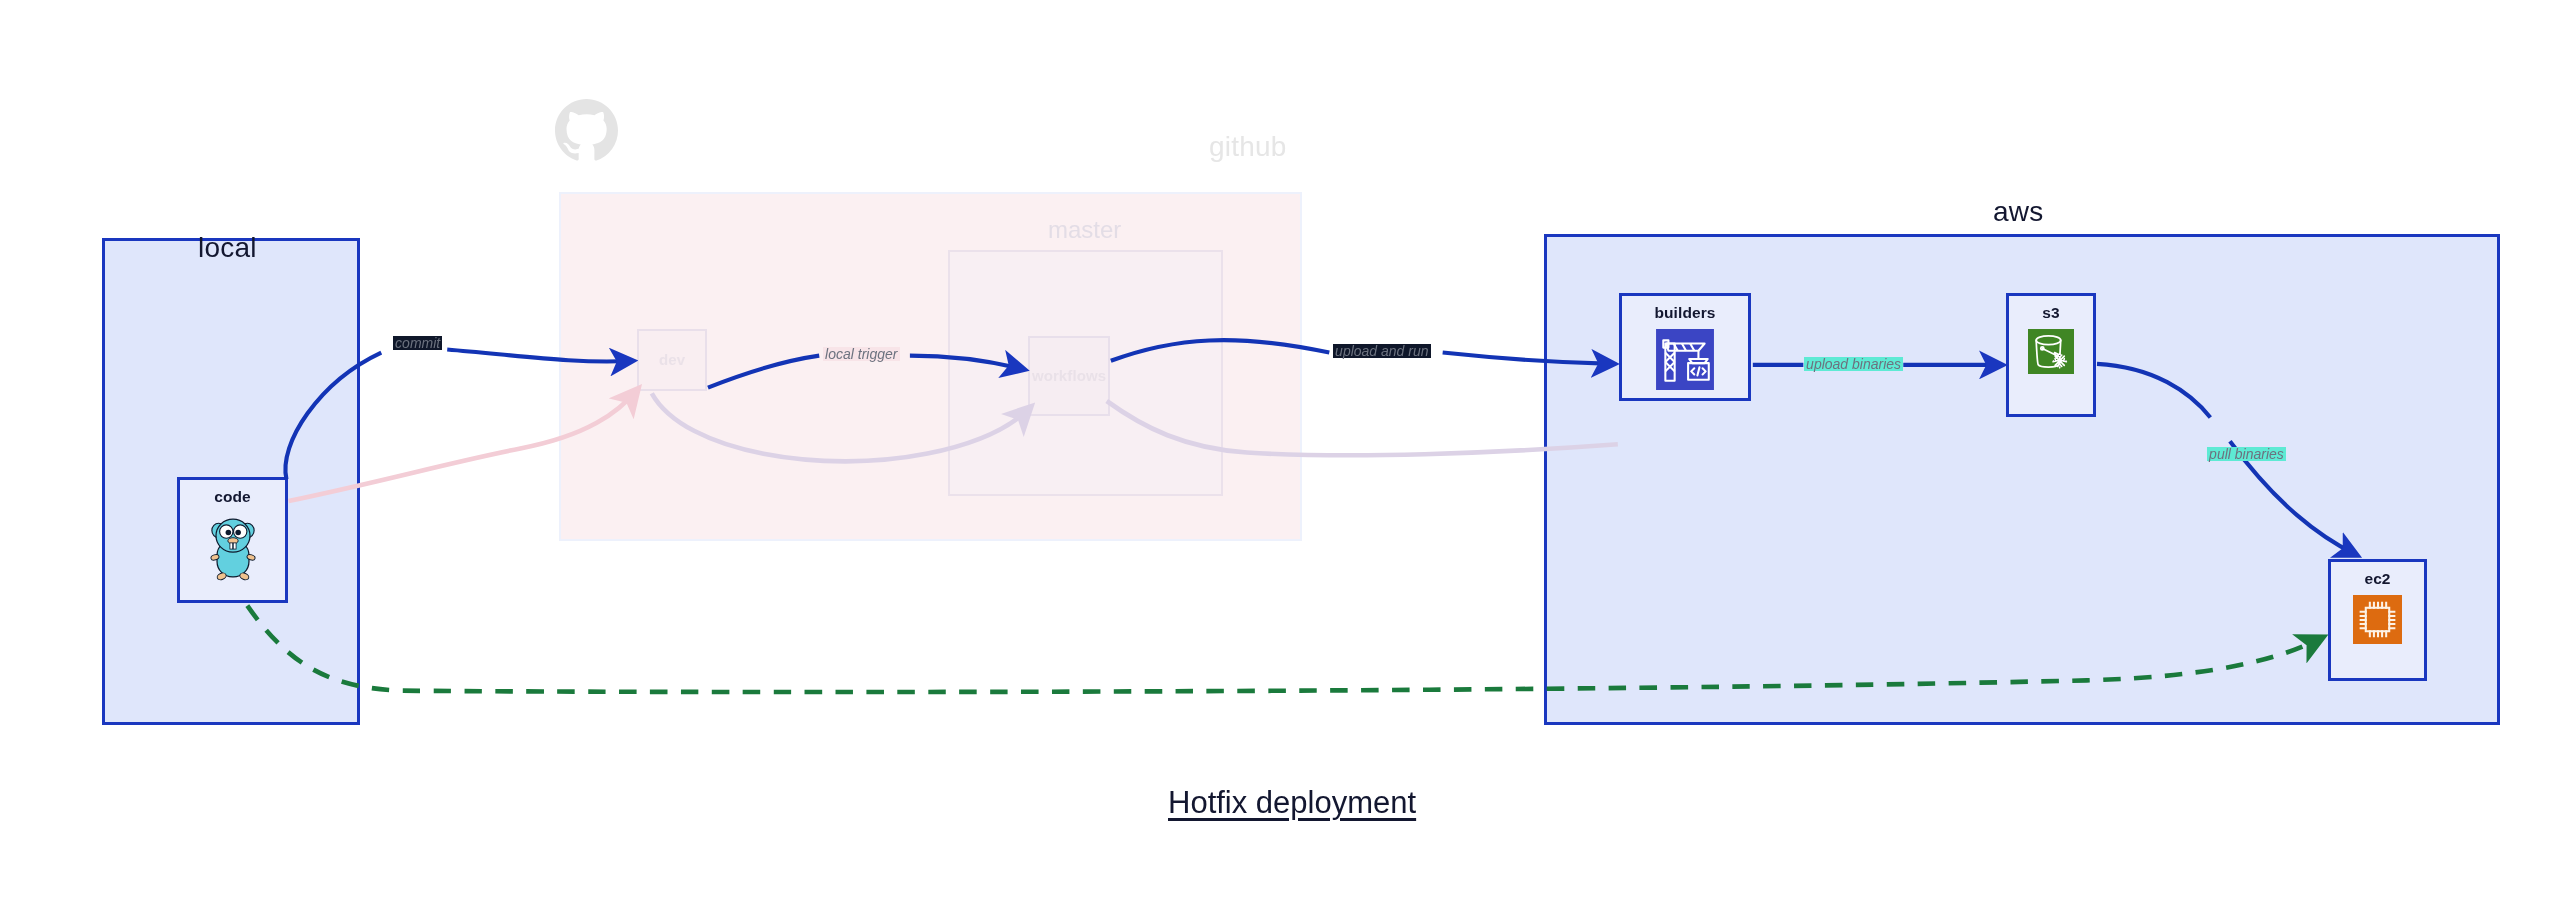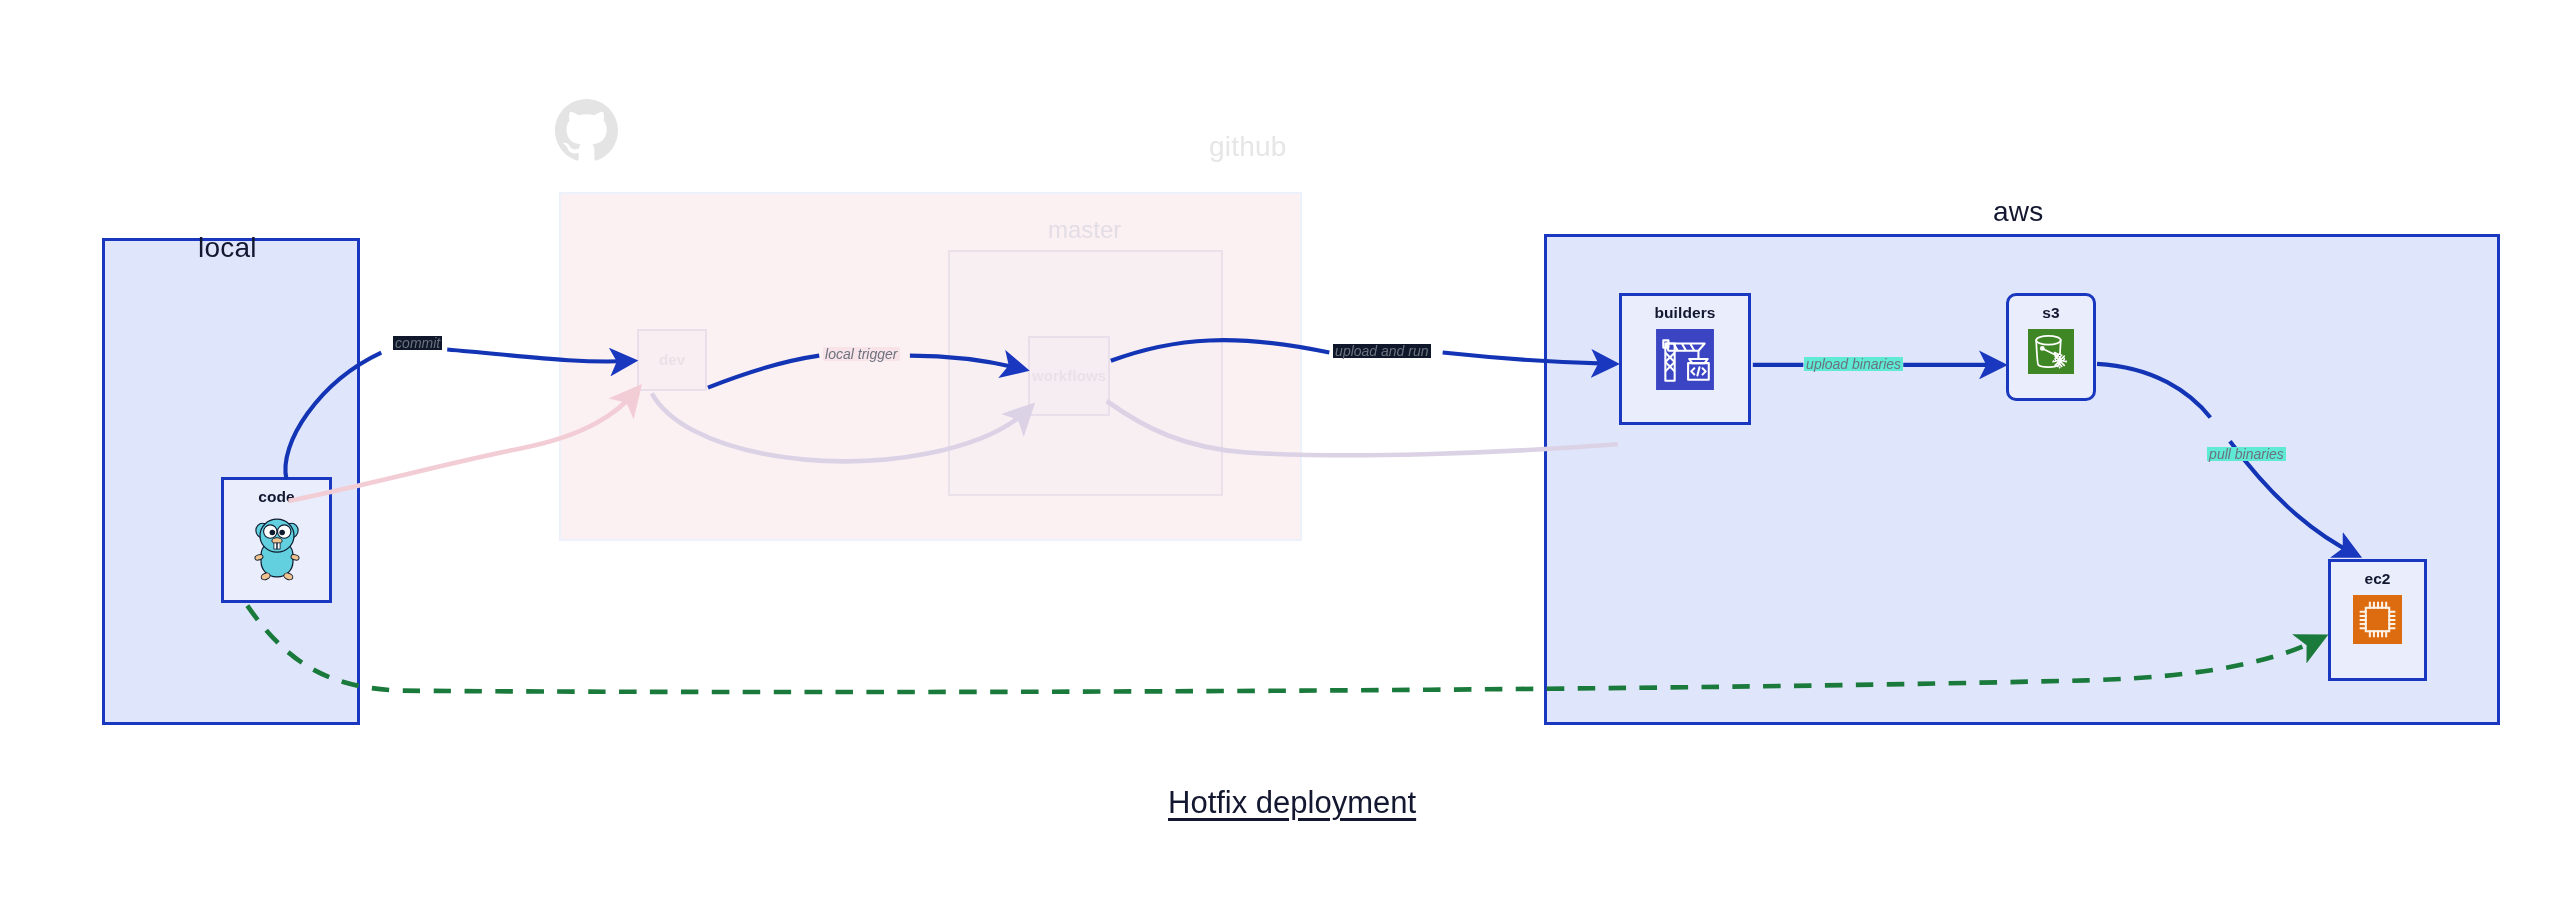--- a/index.html
+++ b/index.html
@@ -158,21 +158,21 @@
     <span class="node-title">dev</span>
   </div>
 
   <div class="node ghost" style="left:1028px; top:336px; width:82px; height:80px;">
     <span class="node-title">workflows</span>
   </div>
 
   <div class="group-box solid" style="left:102px; top:238px; width:258px; height:487px;"></div>
   <div class="group-label" style="left:198px; top:196px;margin-top:36px;">local</div>
 
-  <div class="node" style="left:177px; top:477px; width:111px; height:126px;margin-left:44px;">
+  <div class="node" style="left:177px; top:477px; width:111px; height:126px;">
     <span class="node-title">code</span>
     <span class="node-icon">
       <svg width="56" height="68" viewBox="0 0 108 132">
 
         <ellipse cx="26" cy="34" rx="13" ry="14" fill="#62d0df" stroke="#0e1b2e" stroke-width="2.2"></ellipse>
         <ellipse cx="82" cy="34" rx="13" ry="14" fill="#62d0df" stroke="#0e1b2e" stroke-width="2.2"></ellipse>
 
         <rect x="23" y="52" width="62" height="72" rx="30" fill="#62d0df" stroke="#0e1b2e" stroke-width="2.4"></rect>
 
         <ellipse cx="54" cy="44" rx="33" ry="32" fill="#62d0df" stroke="#0e1b2e" stroke-width="2.4"></ellipse>
@@ -192,21 +192,21 @@
 
         <ellipse cx="32" cy="123" rx="9" ry="6" fill="#f0c28e" stroke="#0e1b2e" stroke-width="1.8" transform="rotate(-22 32 123)"></ellipse>
         <ellipse cx="76" cy="123" rx="9" ry="6" fill="#f0c28e" stroke="#0e1b2e" stroke-width="1.8" transform="rotate(22 76 123)"></ellipse>
       </svg>
     </span>
   </div>
 
   <div class="group-box solid" style="left:1544px; top:234px; width:956px; height:491px;"></div>
   <div class="group-label" style="left:1993px; top:196px;">aws</div>
 
-  <div class="node" style="left:1619px; top:293px; width:132px; height:132px;">
+  <div class="node" style="left:1619px; top:293px; width:132px; height:108px;">
     <span class="node-title">builders</span>
     <span class="node-icon">
       <svg width="58" height="61" viewBox="0 0 112 118">
         <rect x="0" y="0" width="112" height="118" fill="#3b45c4"></rect>
         <g fill="none" stroke="#ffffff" stroke-width="4" stroke-linejoin="round">
 
           <rect x="18" y="28" width="18" height="72"></rect>
 
           <path d="M18 46 L36 64 M36 46 L18 64 M18 64 L36 82 M36 64 L18 82"></path>
 
@@ -222,21 +222,21 @@
         </g>
         <g fill="none" stroke="#ffffff" stroke-width="4" stroke-linecap="round" stroke-linejoin="round">
           <path d="M74 76 L68 82 L74 88"></path>
           <path d="M90 76 L96 82 L90 88"></path>
           <path d="M84 74 L80 90"></path>
         </g>
       </svg>
     </span>
   </div>
 
-  <div class="node" style="left:2006px; top:293px; width:90px; height:108px;border-radius:10px;">
+  <div class="node" style="left:2006px; top:293px; width:90px; height:124px;">
     <span class="node-title">s3</span>
     <span class="node-icon">
       <svg width="46" height="45" viewBox="0 0 90 88">
         <rect x="0" y="0" width="90" height="88" fill="#3f8624"></rect>
         <g fill="none" stroke="#ffffff" stroke-width="3.4" stroke-linecap="round" stroke-linejoin="round">
 
           <path d="M16 22 C16 22 18 66 20 70 C24 76 56 76 60 70 C62 66 64 22 64 22"></path>
           <ellipse cx="40" cy="22" rx="24" ry="8.5"></ellipse>
 
           <path d="M28 38 L56 52"></path>

